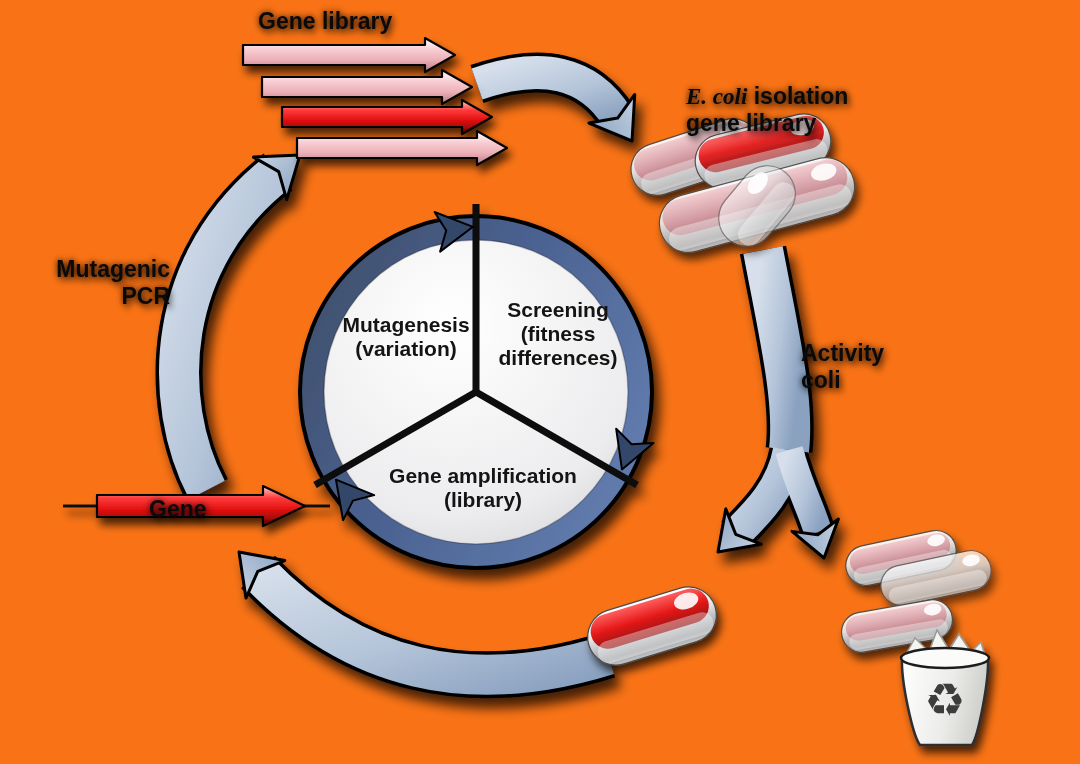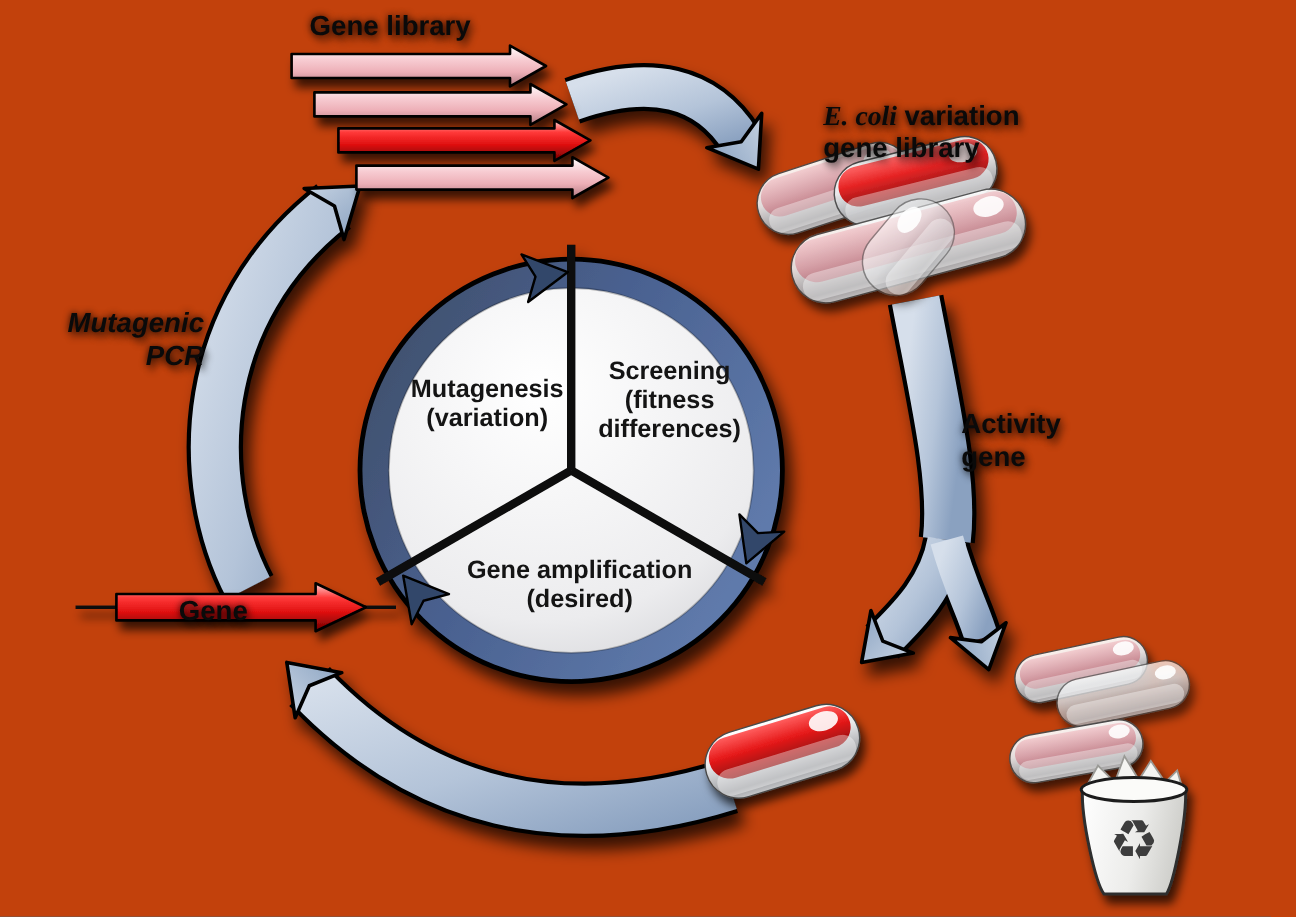--- a/index.html
+++ b/index.html
@@ -1,23 +1,23 @@
 <!DOCTYPE html>
 <html><head>
 <meta charset="utf-8">
 <style>
   html,body{margin:0;padding:0;background:#4b656f;}
   .stage{position:relative;width:1080px;height:764px;overflow:hidden;
-         font-family:"Liberation Sans",sans-serif;background:#c2410c;}
+         font-family:"Liberation Sans",sans-serif;background:#f97316;}
   svg{position:absolute;left:0;top:0;}
   .lbl{position:absolute;font-weight:bold;font-size:23px;line-height:1.18;color:#0a0a0a;
        white-space:pre-line;
        text-shadow:0 0 6px rgba(0,0,0,.85), 3px 5px 6px rgba(0,0,0,.45);}
   .lbl.center{text-align:center;}
-  .lbl.right{text-align:right;font-style:italic;}
+  .lbl.right{text-align:right;}
   .ringlbl{font-size:21px;line-height:1.15;text-shadow:none;color:#141414;}
   .it{font-style:italic;font-family:Liberation Serif, serif;}
 </style>
 </head>
 <body>
 
 <div class="stage">
 
 <svg width="1080" height="764" viewBox="0 0 1080 764">
   <defs>
@@ -196,37 +196,37 @@
     <path d="M -40 -42 L -30 -60 L -16 -46 L -8 -68 L 4 -48 L 14 -64 L 26 -46 L 36 -56 L 40 -42 Z" fill="#f4f4f1" stroke="#9a9a96" stroke-width="1.5"></path>
     <path d="M -43 -40 C -44 -15 -32 38 -25 47 L 27 47 C 33 38 44 -15 43 -40 Z" fill="url(#gBin)" stroke="#2e2e2e" stroke-width="2.5"></path>
     <ellipse cx="0" cy="-40" rx="44" ry="10" fill="#fbfbf9" stroke="#1f1f1f" stroke-width="2.5"></ellipse>
     <text x="0" y="18" text-anchor="middle" font-family="'DejaVu Sans',sans-serif" font-size="46" fill="#3c3c3c">♻</text>
   </g>
 </svg>
 
 <div class="lbl" style="left:258px;top:8px;">Gene library</div>
 
 <div class="lbl" style="left:686px;top:56px;">
-  <span class="it">E. coli</span><span> variation</span>
+  <span class="it">E. coli</span><span> isolation</span>
   <div>gene library</div>
 </div>
 
 <div class="lbl right" style="left:28px;top:256px;width:142px;">Mutagenic
 PCR</div>
 
 <div class="lbl" style="left:149px;top:496px;">Gene</div>
 
 
 <div class="lbl" style="left:801px;top:340px;">Activity
-gene</div>
+coli</div>
 
 
 <div class="lbl ringlbl center" style="left:330px;top:313px;width:152px;">Mutagenesis
 (variation)</div>
 
 <div class="lbl ringlbl center" style="left:494px;top:298px;width:128px;">Screening
 (fitness
 differences)</div>
 
 <div class="lbl ringlbl center" style="left:382px;top:464px;width:202px;">Gene amplification
-(desired)</div>
+(library)</div>
 
 </div>
 
 </body></html>

